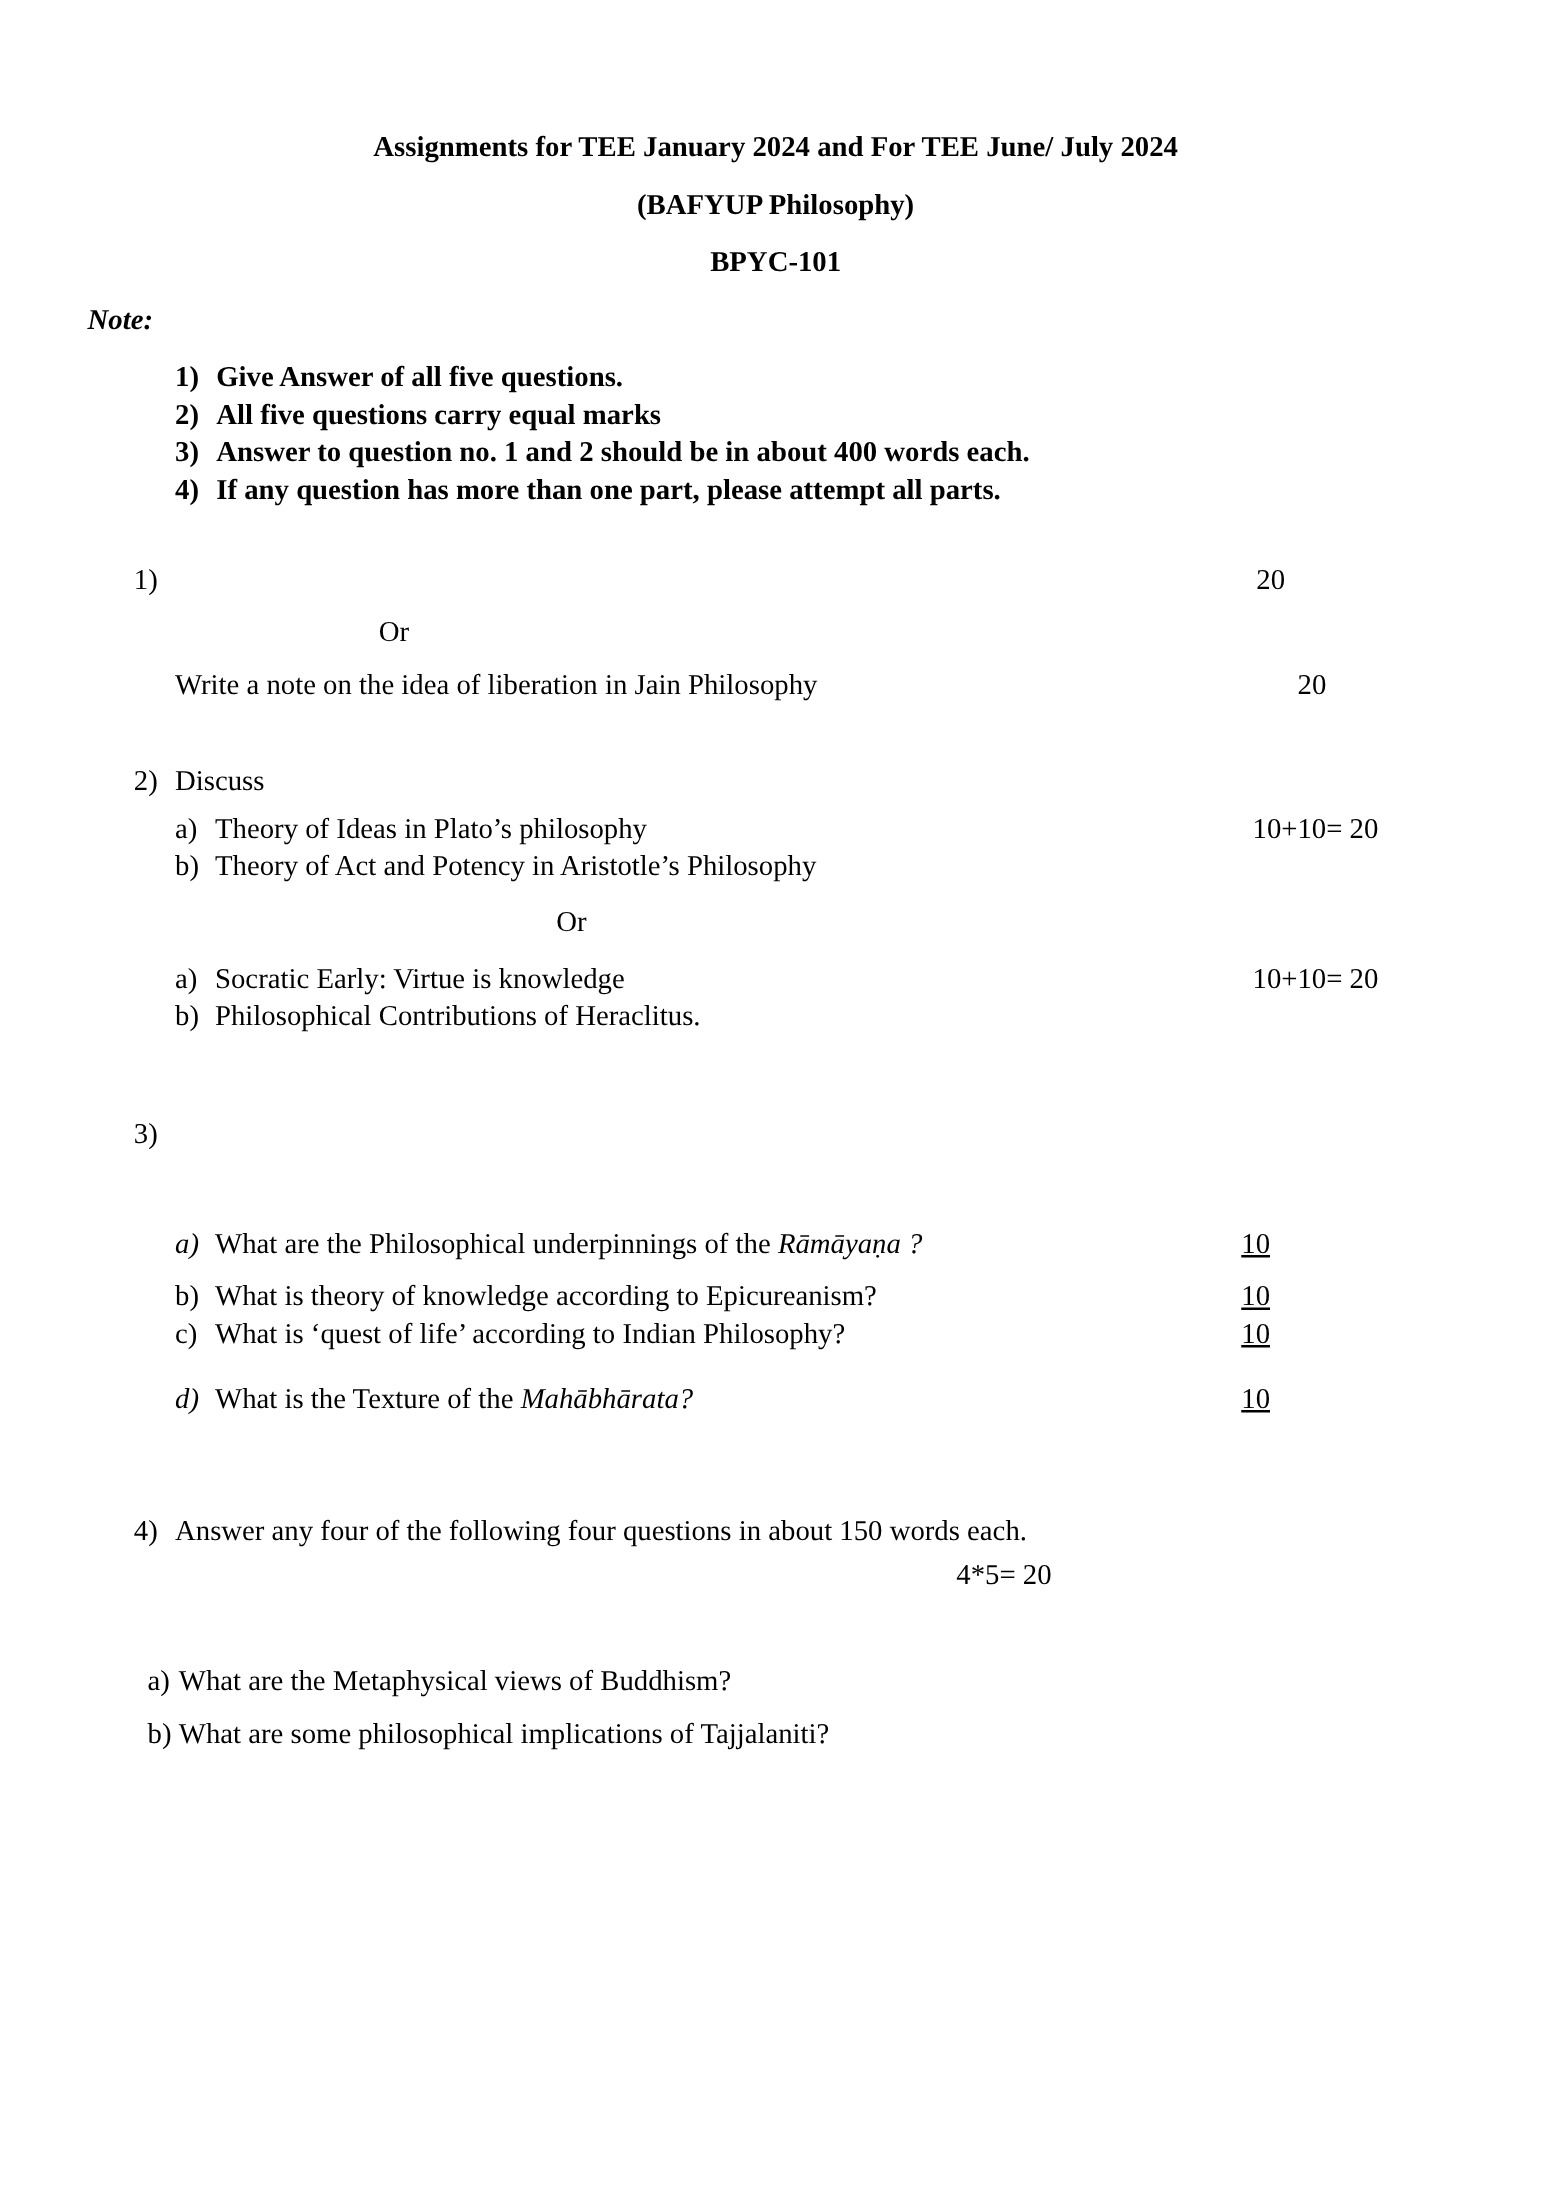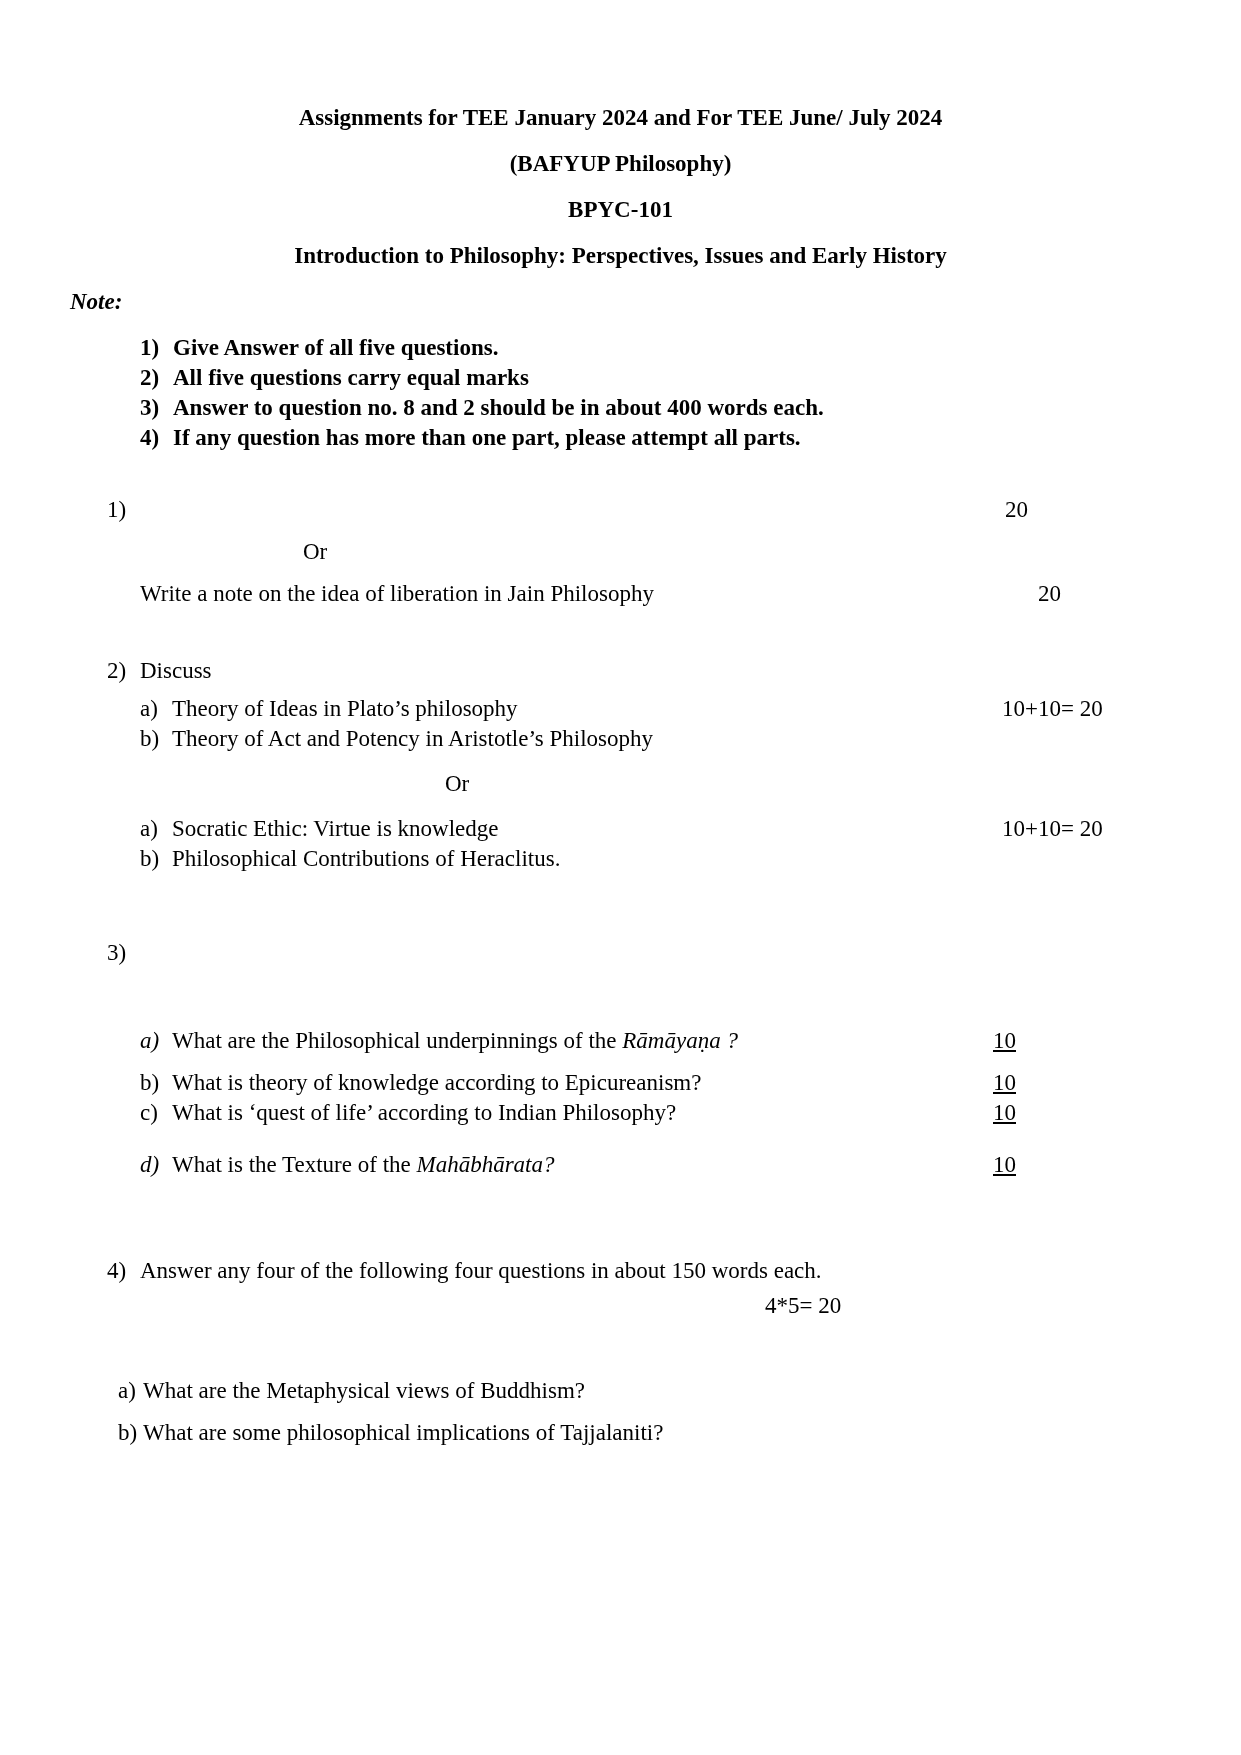--- a/index.html
+++ b/index.html
@@ -67,36 +67,35 @@
 </style>
 </head>
 <body>
 
 <div class="page">
 
   <div class="header">
     <div class="h-line">Assignments for TEE January 2024 and For TEE June/ July 2024</div>
     <div class="h-line">(BAFYUP Philosophy)</div>
     <div class="h-line">BPYC-101</div>
-    <div class="h-line">Introduction to Philosophy: Perspectives, Issues and Early History</div>
   </div>
 
   <div class="note-label">Note:</div>
   <div class="note-list">
     <div class="note-item">
       <span class="num">1)</span>
       <span>Give Answer of all five questions.</span>
     </div>
     <div class="note-item">
       <span class="num">2)</span>
       <span>All five questions carry equal marks</span>
     </div>
     <div class="note-item">
       <span class="num">3)</span>
-      <span>Answer to question no. 8 and 2 should be in about 400 words each.</span>
+      <span>Answer to question no. 1 and 2 should be in about 400 words each.</span>
     </div>
     <div class="note-item">
       <span class="num">4)</span>
       <span>If any question has more than one part, please attempt all parts.</span>
     </div>
   </div>
 
   <div class="row q1-head flexrow">
     <span class="num">1)</span>
     <span class="mark mk-q1">20</span>
@@ -116,21 +115,21 @@
     <span>Theory of Ideas in Plato’s philosophy</span>
     <span class="mark mk-q2">10+10= 20</span>
   </div>
   <div class="row sub flexrow">
     <span class="num">b)</span>
     <span>Theory of Act and Potency in Aristotle’s Philosophy</span>
   </div>
   <div class="row or-2">Or</div>
   <div class="row sub q2-set2 flexrow">
     <span class="num">a)</span>
-    <span>Socratic Ethic: Virtue is knowledge</span>
+    <span>Socratic Early: Virtue is knowledge</span>
     <span class="mark mk-q2">10+10= 20</span>
   </div>
   <div class="row sub flexrow">
     <span class="num">b)</span>
     <span>Philosophical Contributions of Heraclitus.</span>
   </div>
 
   <div class="row q3-head flexrow">
     <span class="num">3)</span>
   </div>

